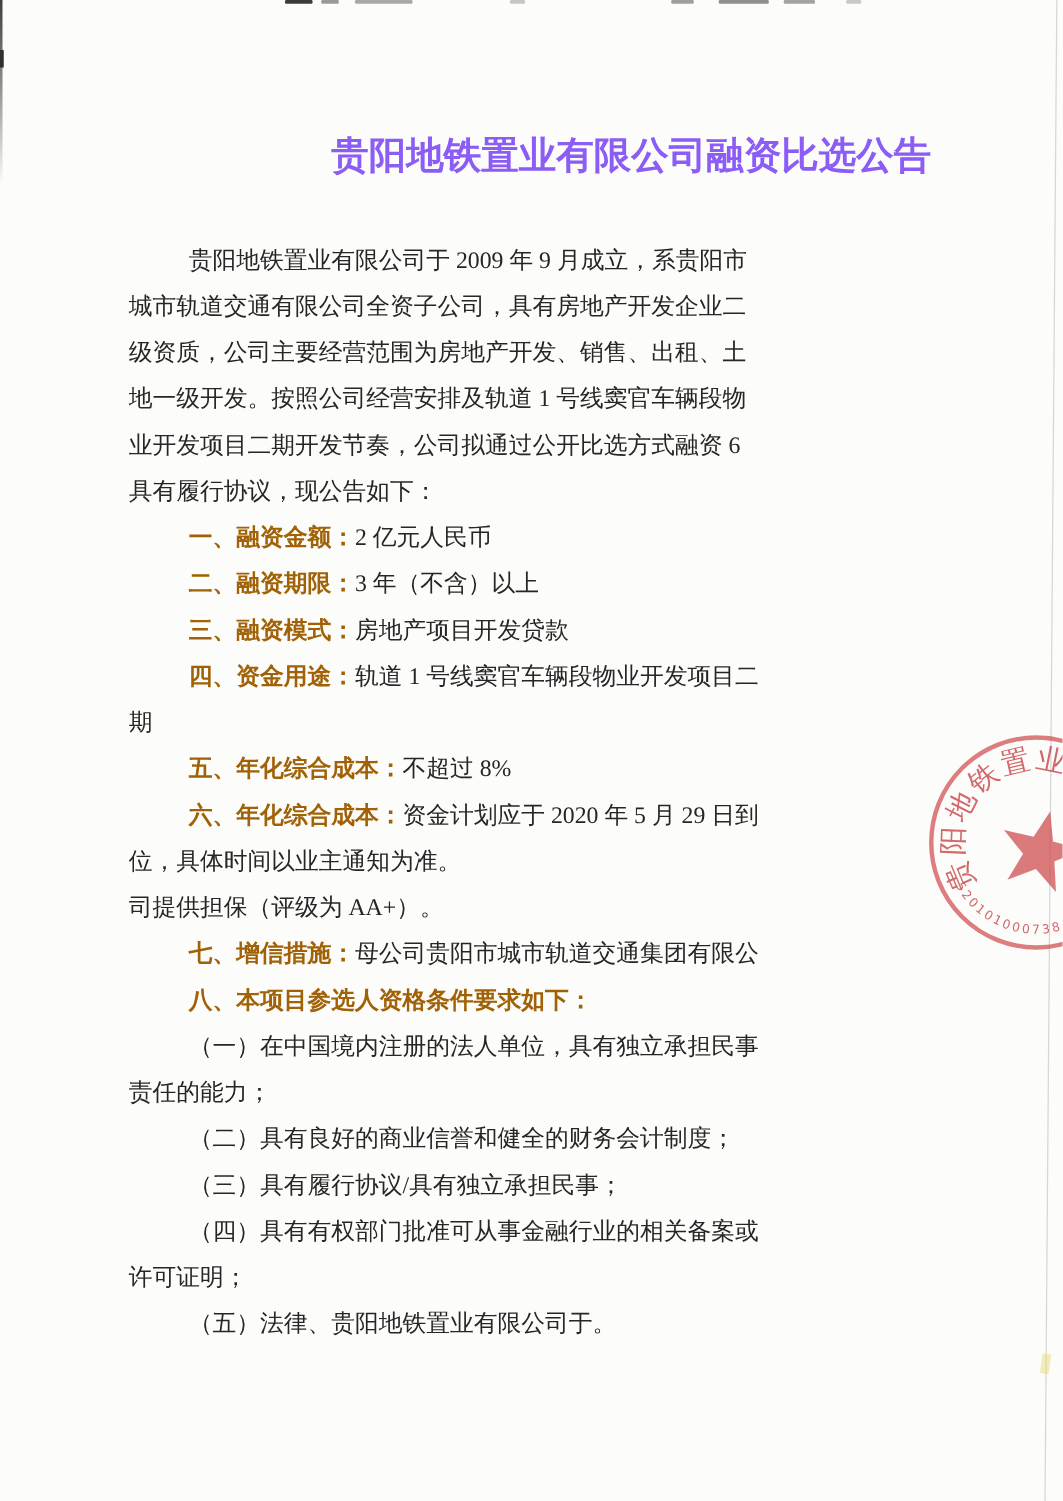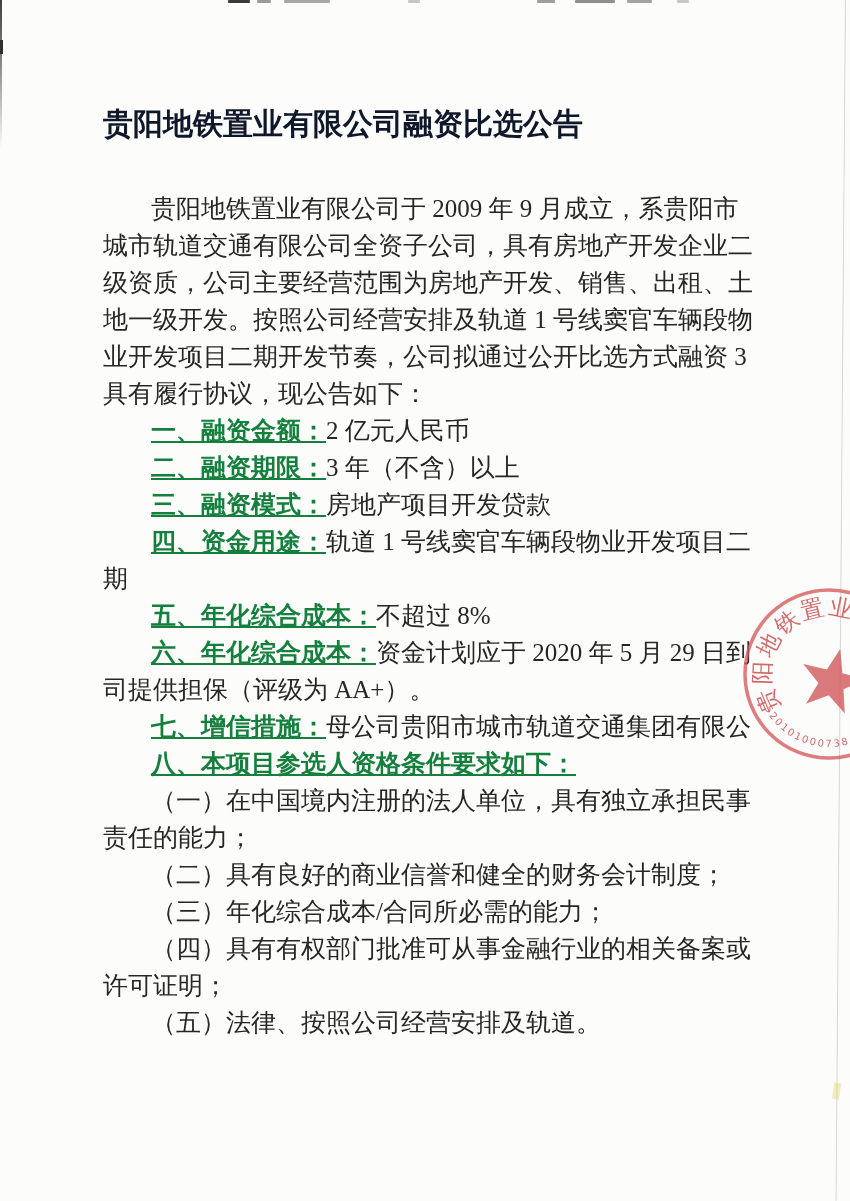--- a/index.html
+++ b/index.html
@@ -4,30 +4,30 @@
 <style>
   html,body{margin:0;padding:0;}
   body{
     width:850px;height:1201px;position:relative;overflow:hidden;
     background:#fcfcfb;
     font-family:"Liberation Serif","DejaVu Serif",serif;
   }
   .page{position:absolute;inset:0;overflow:hidden;}
   .doc-title{
     position:absolute;left:103px;top:104px;width:642px;
-    text-align:left;font-size:30px;font-weight:bold;color:#0f172a;
+    text-align:right;font-size:30px;font-weight:bold;color:#8b5cf6;
     letter-spacing:0px;white-space:nowrap;
   }
   #doc-lines{
     position:absolute;left:103px;top:190px;width:650px;
-    font-size:25px;color:#262626;
+    font-size:19px;color:#262626;
   }
   .ln{height:37px;line-height:37px;white-space:nowrap;}
   .ln.ind{padding-left:48px;}
-  .b{font-weight:bold;color:#15803d;text-decoration:underline;}
+  .b{font-weight:bold;color:#a16207;}
   
   .edge-left{
     position:absolute;left:0;top:0;width:2px;height:148px;
     background:linear-gradient(to bottom,#3f3f3f,#8d8d8d 45%,rgba(150,150,150,0));
   }
   .edge-notch{position:absolute;left:0;top:40px;width:3px;height:14px;background:#303030;}
   .edge-right{
     position:absolute;left:845px;top:-6px;width:1px;height:1215px;
     background:#d6d6d6;transform:rotate(0.45deg);transform-origin:top left;
   }
@@ -65,39 +65,40 @@
   <div class="dash d7"></div>
   <div class="dash d8"></div>
 
   <div class="doc-title">贵阳地铁置业有限公司融资比选公告</div>
 
   <div id="doc-lines">
       <div class="ln ind"><span class="b"></span><span>贵阳地铁置业有限公司于 2009 年 9 月成立，系贵阳市</span></div>
       <div class="ln"><span class="b"></span><span>城市轨道交通有限公司全资子公司，具有房地产开发企业二</span></div>
       <div class="ln"><span class="b"></span><span>级资质，公司主要经营范围为房地产开发、销售、出租、土</span></div>
       <div class="ln"><span class="b"></span><span>地一级开发。按照公司经营安排及轨道 1 号线窦官车辆段物</span></div>
-      <div class="ln"><span class="b"></span><span>业开发项目二期开发节奏，公司拟通过公开比选方式融资 3</span></div>
+      <div class="ln"><span class="b"></span><span>业开发项目二期开发节奏，公司拟通过公开比选方式融资 6</span></div>
       <div class="ln"><span class="b"></span><span>具有履行协议，现公告如下：</span></div>
       <div class="ln ind"><span class="b">一、融资金额：</span><span>2 亿元人民币</span></div>
       <div class="ln ind"><span class="b">二、融资期限：</span><span>3 年（不含）以上</span></div>
       <div class="ln ind"><span class="b">三、融资模式：</span><span>房地产项目开发贷款</span></div>
       <div class="ln ind"><span class="b">四、资金用途：</span><span>轨道 1 号线窦官车辆段物业开发项目二</span></div>
       <div class="ln"><span class="b"></span><span>期</span></div>
       <div class="ln ind"><span class="b">五、年化综合成本：</span><span>不超过 8%</span></div>
       <div class="ln ind"><span class="b">六、年化综合成本：</span><span>资金计划应于 2020 年 5 月 29 日到</span></div>
+      <div class="ln"><span class="b"></span><span>位，具体时间以业主通知为准。</span></div>
       <div class="ln"><span class="b"></span><span>司提供担保（评级为 AA+）。</span></div>
       <div class="ln ind"><span class="b">七、增信措施：</span><span>母公司贵阳市城市轨道交通集团有限公</span></div>
       <div class="ln ind"><span class="b">八、本项目参选人资格条件要求如下：</span><span></span></div>
       <div class="ln ind"><span class="b"></span><span>（一）在中国境内注册的法人单位，具有独立承担民事</span></div>
       <div class="ln"><span class="b"></span><span>责任的能力；</span></div>
       <div class="ln ind"><span class="b"></span><span>（二）具有良好的商业信誉和健全的财务会计制度；</span></div>
-      <div class="ln ind"><span class="b"></span><span>（三）年化综合成本/合同所必需的能力；</span></div>
+      <div class="ln ind"><span class="b"></span><span>（三）具有履行协议/具有独立承担民事；</span></div>
       <div class="ln ind"><span class="b"></span><span>（四）具有有权部门批准可从事金融行业的相关备案或</span></div>
       <div class="ln"><span class="b"></span><span>许可证明；</span></div>
-      <div class="ln ind"><span class="b"></span><span>（五）法律、按照公司经营安排及轨道。</span></div>
+      <div class="ln ind"><span class="b"></span><span>（五）法律、贵阳地铁置业有限公司于。</span></div>
     </div>
 
   <svg class="seal" width="202" height="202" viewBox="0 0 202 202" aria-hidden="true">
     <defs>
       <path id="arcTop" d="M 52.7 134.8 A 59 59 0 1 1 149.3 134.8" fill="none"></path>
       <path id="arcBot" d="M 36.6 135.3 A 73 73 0 0 0 123.6 170.4" fill="none"></path>
     </defs>
     <circle cx="101" cy="101" r="84" fill="none" stroke-width="3.5" opacity="0.85" stroke="#d4595c"></circle>
     <polygon points="0,-34 8,-11 32.3,-10.5 12.9,4.2 20,27.5 0,13.6 -20,27.5 -12.9,4.2 -32.3,-10.5 -8,-11" transform="translate(104,109) rotate(14)" opacity="0.82" fill="#ce4f52"></polygon>
     <text font-size="23" letter-spacing="2.5" opacity="0.9" font-family="Liberation Serif, DejaVu Serif, serif" fill="#cb4a4e">

